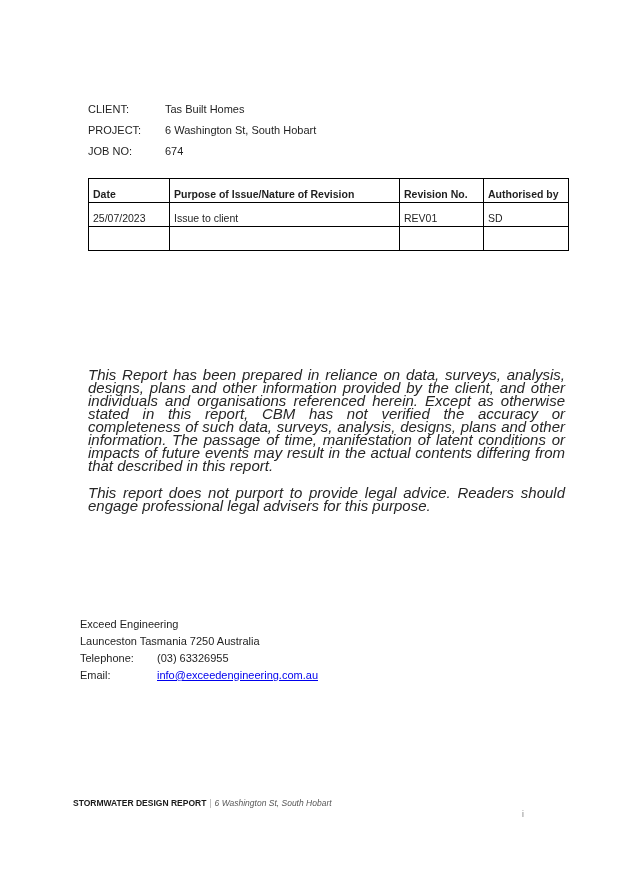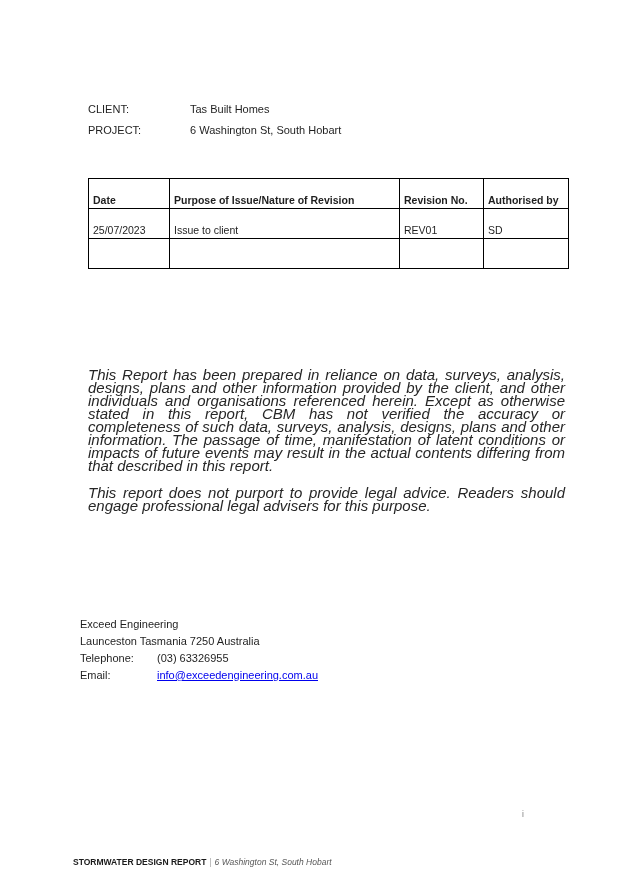--- a/index.html
+++ b/index.html
@@ -8,33 +8,33 @@
     width: 622px;
     height: 879px;
     background: #ffffff;
     color: #1f1f1f;
     font-family: "Liberation Sans", sans-serif;
     overflow: hidden;
   }
 
   
   .info-block { position: absolute; left: 88px; top: 99px; font-size: 11px; }
-  .info-row { display: flex; line-height: 21px; gap: 25px; }
+  .info-row { display: flex; line-height: 21px; }
   .info-label { width: 77px; flex: 0 0 77px; }
 
   
   .rev-table {
     position: absolute; left: 88px; top: 178px;
     border-collapse: collapse;
     font-size: 10.5px;
     table-layout: fixed;
   }
   .rev-table th, .rev-table td {
     border: 1px solid #000000;
-    padding: 14px 4px 1px 4px;
+    padding: 8px 4px 1px 4px;
     text-align: left;
     vertical-align: middle;
     height: 14px;
     overflow: hidden;
     white-space: nowrap;
   }
   .rev-table th { font-weight: bold; }
   .col-date { width: 72px; }
   .col-purpose { width: 221px; margin-left: 6px; }
   .col-rev { width: 75px; }
@@ -53,39 +53,43 @@
   }
   .disclaimers p { margin: 0 0 14px 0; }
 
   
   .contact { position: absolute; left: 80px; top: 616px; font-size: 11px; line-height: 17px; }
   .contact-row { display: flex; align-items: flex-end; }
   .contact-label { width: 77px; flex: 0 0 77px; }
   .email-link { color: #0000EE; text-decoration: underline; cursor: pointer; }
 
   
-  .footer { position: absolute; left: 73px; top: 857px; font-size: 8.5px; white-space: nowrap; }
+  .footer { position: absolute; left: 73px; top: 798px; font-size: 8.5px; white-space: nowrap; }
   .footer-title { font-weight: bold; color: #1a1a1a; }
   .footer-sep { color: #a6a6a6; padding: 0 3px; }
   .footer-sub { font-style: italic; color: #595959; }
   .page-num { position: absolute; left: 522px; top: 809px; font-size: 8.5px; color: #808080; }
 </style>
 </head>
 <body>
 
 <div class="page">
 
   <div class="info-block">
     <div class="info-row">
       <span class="info-label">CLIENT:</span>
       <span class="info-value">Tas Built Homes</span>
     </div>
     <div class="info-row">
       <span class="info-label">PROJECT:</span>
       <span class="info-value">6 Washington St, South Hobart</span>
+    </div>
+    <div class="info-row">
+      <span class="info-label">JOB NO:</span>
+      <span class="info-value">674</span>
     </div>
   </div>
 
   <table class="rev-table">
     <thead>
       <tr>
         <th class="col-date">Date</th>
         <th class="col-purpose">Purpose of Issue/Nature of Revision</th>
         <th class="col-rev">Revision No.</th>
         <th class="col-auth">Authorised by</th>

